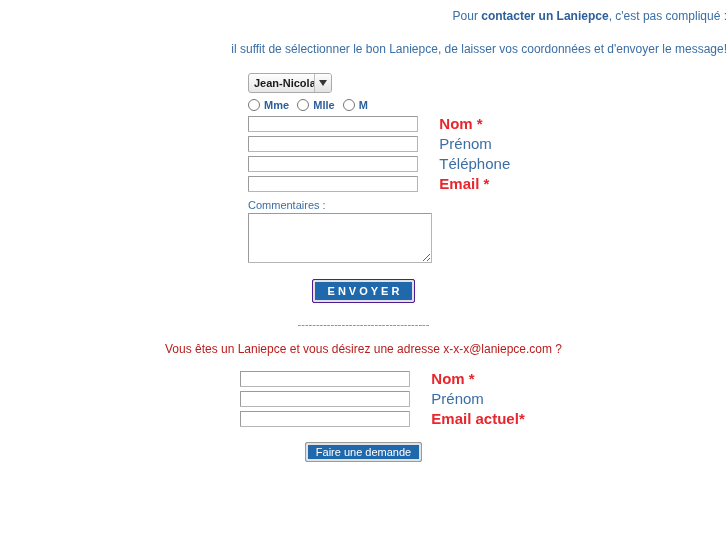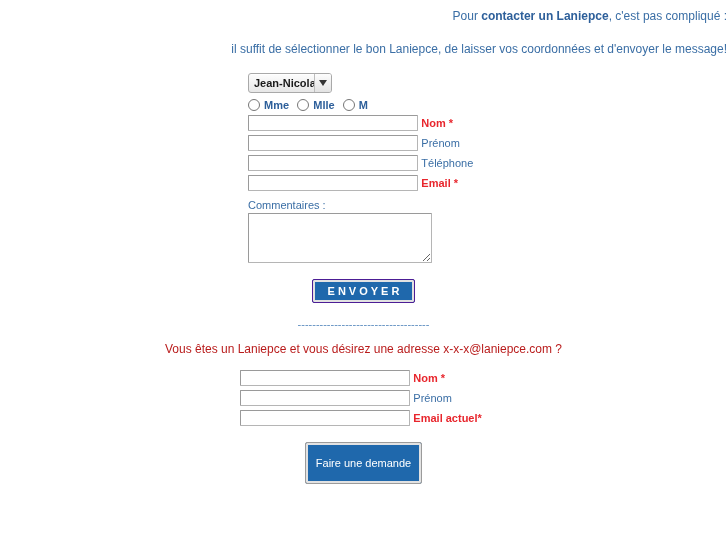--- a/index.html
+++ b/index.html
@@ -119,22 +119,22 @@
     background: #ffffff;
     font-family: "Liberation Sans", sans-serif;
     font-size: 11px;
     color: #000;
     padding: 1px 2px;
     vertical-align: middle;
     border-radius: 1px;
   }
   .field-label {
     display: inline-block;
-    margin-left: 0;
-    font-size: 11px;
+    margin-left: 18px;
+    font-size: 15px;
     vertical-align: middle;
     color: #3a6ea5;
   }
   .field-label.req {
     color: #e8262d;
     font-weight: bold;
   }
 
   .comments-label {
     margin-top: 6px;
@@ -209,21 +209,21 @@
     text-align: center;
     margin-top: 14px;
   }
   .btn-demande {
     font-family: "Liberation Sans", sans-serif;
     font-size: 11px;
     color: #ffffff;
     background: #1f68ac;
     border: 1px solid #9b9b9b;
     border-radius: 2px;
-    padding: 14px 10px;
+    padding: 3px 10px;
     cursor: pointer;
     box-shadow: 0 0 0 2px #e2e2e2 inset;
   }
 
   .footnote {
     text-align: center;
     margin-top: 7px;
     font-size: 11px;
     font-style: italic;
     font-weight: bold;

